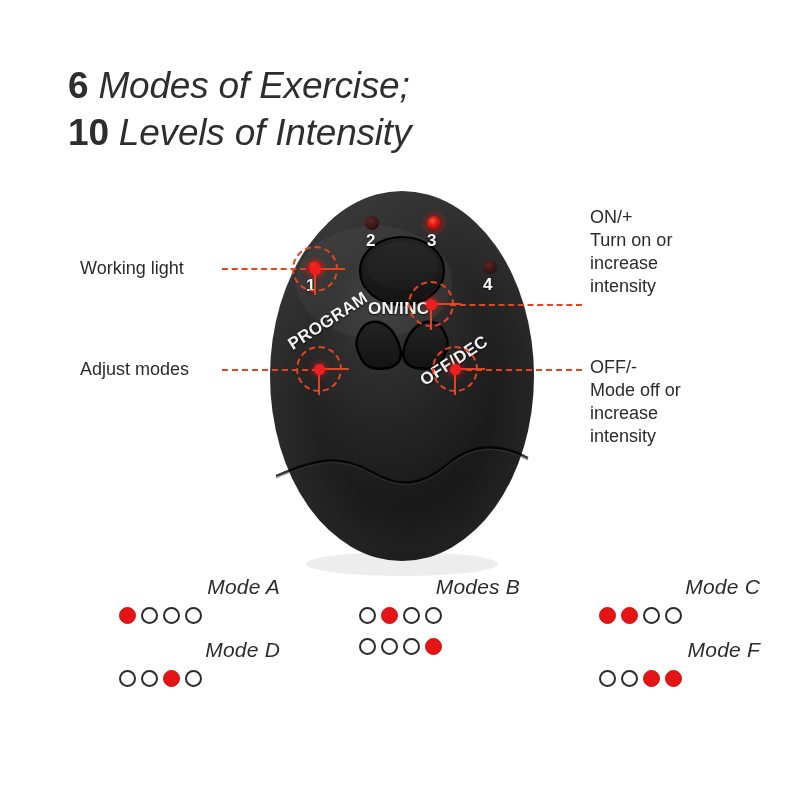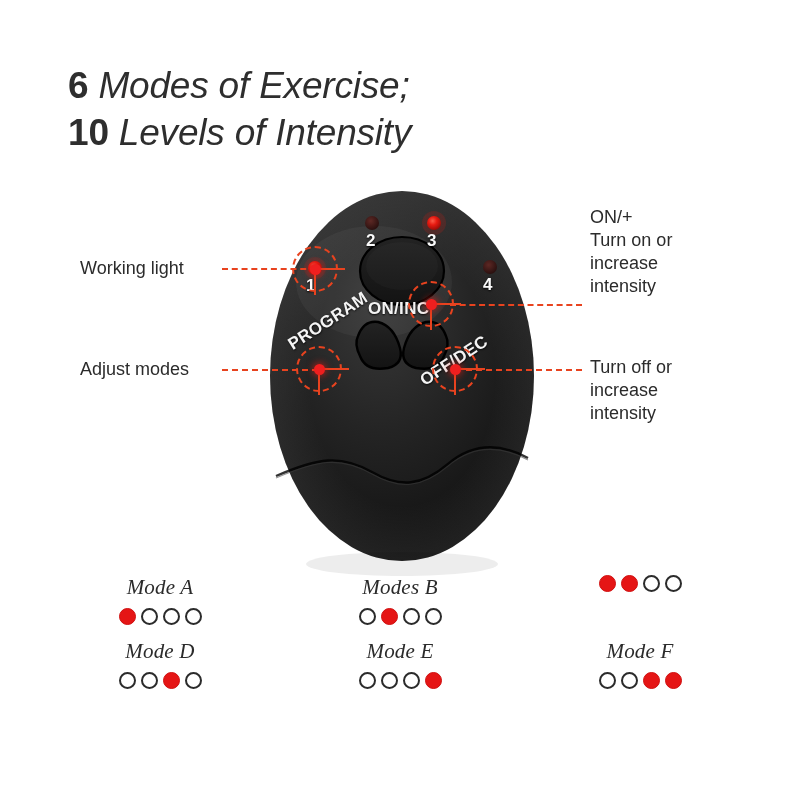--- a/index.html
+++ b/index.html
@@ -94,21 +94,21 @@
   .callout { position:absolute; font-size:18px; line-height:23px; color:#2b2b2b; }
   .callout .ttl { white-space:nowrap; }
   .co-working { left:80px; top:257px; text-align:right; }
   .co-adjust  { left:80px; top:358px; text-align:center; }
   .co-oninc   { left:590px; top:206px; width:190px; }
   .co-offdec  { left:590px; top:356px; width:190px; }
 
   
   .modes { position:absolute; left:40px; top:575px; width:720px; }
   .mode-row { display:flex; }
-  .mode-cell { flex:1; text-align:center; padding-bottom:14px;font-family:Liberation Serif, serif; }
+  .mode-cell { flex:1; text-align:right; padding-bottom:14px; }
   .mode-name {
     font-size:21px; font-style:italic; color:#2b2b2b;
     margin-bottom:8px; letter-spacing:0.2px;
   }
   .dots { display:flex; justify-content:center; gap:5px; }
   .dot-ind { width:17px; height:17px; border-radius:50%; }
   .dot-on  { background:#e51515; border:1px solid #d01010; }
   .dot-off { background:#ffffff; border:2px solid #2b2b2b; }
 </style>
 </head>
@@ -222,21 +222,22 @@
   </div>
 
   <div class="callout co-oninc">
     <div>ON/+</div>
     <div>Turn on or</div>
     <div>increase</div>
     <div>intensity</div>
   </div>
 
   <div class="callout co-offdec">
-    <div>Turn off or</div>
+    <div>OFF/-</div>
+    <div>Mode off or</div>
     <div>increase</div>
     <div>intensity</div>
   </div>
 
   <div class="modes">
     <div class="mode-row" id="modes-row-1">
         <div class="mode-cell">
           <div class="mode-name">Mode A</div>
           <div class="dots">
             <div class="dot-ind dot-on"></div>
@@ -248,40 +249,40 @@
         <div class="mode-cell">
           <div class="mode-name">Modes B</div>
           <div class="dots">
             <div class="dot-ind dot-off"></div>
             <div class="dot-ind dot-on"></div>
             <div class="dot-ind dot-off"></div>
             <div class="dot-ind dot-off"></div>
           </div>
         </div>
         <div class="mode-cell">
+          <div class="mode-name">Mode C</div>
           <div class="dots">
             <div class="dot-ind dot-on"></div>
             <div class="dot-ind dot-on"></div>
             <div class="dot-ind dot-off"></div>
             <div class="dot-ind dot-off"></div>
           </div>
         </div>
       </div>
     <div class="mode-row" id="modes-row-2">
         <div class="mode-cell">
           <div class="mode-name">Mode D</div>
           <div class="dots">
             <div class="dot-ind dot-off"></div>
             <div class="dot-ind dot-off"></div>
             <div class="dot-ind dot-on"></div>
             <div class="dot-ind dot-off"></div>
           </div>
         </div>
         <div class="mode-cell">
-          <div class="mode-name">Mode E</div>
           <div class="dots">
             <div class="dot-ind dot-off"></div>
             <div class="dot-ind dot-off"></div>
             <div class="dot-ind dot-off"></div>
             <div class="dot-ind dot-on"></div>
           </div>
         </div>
         <div class="mode-cell">
           <div class="mode-name">Mode F</div>
           <div class="dots">

